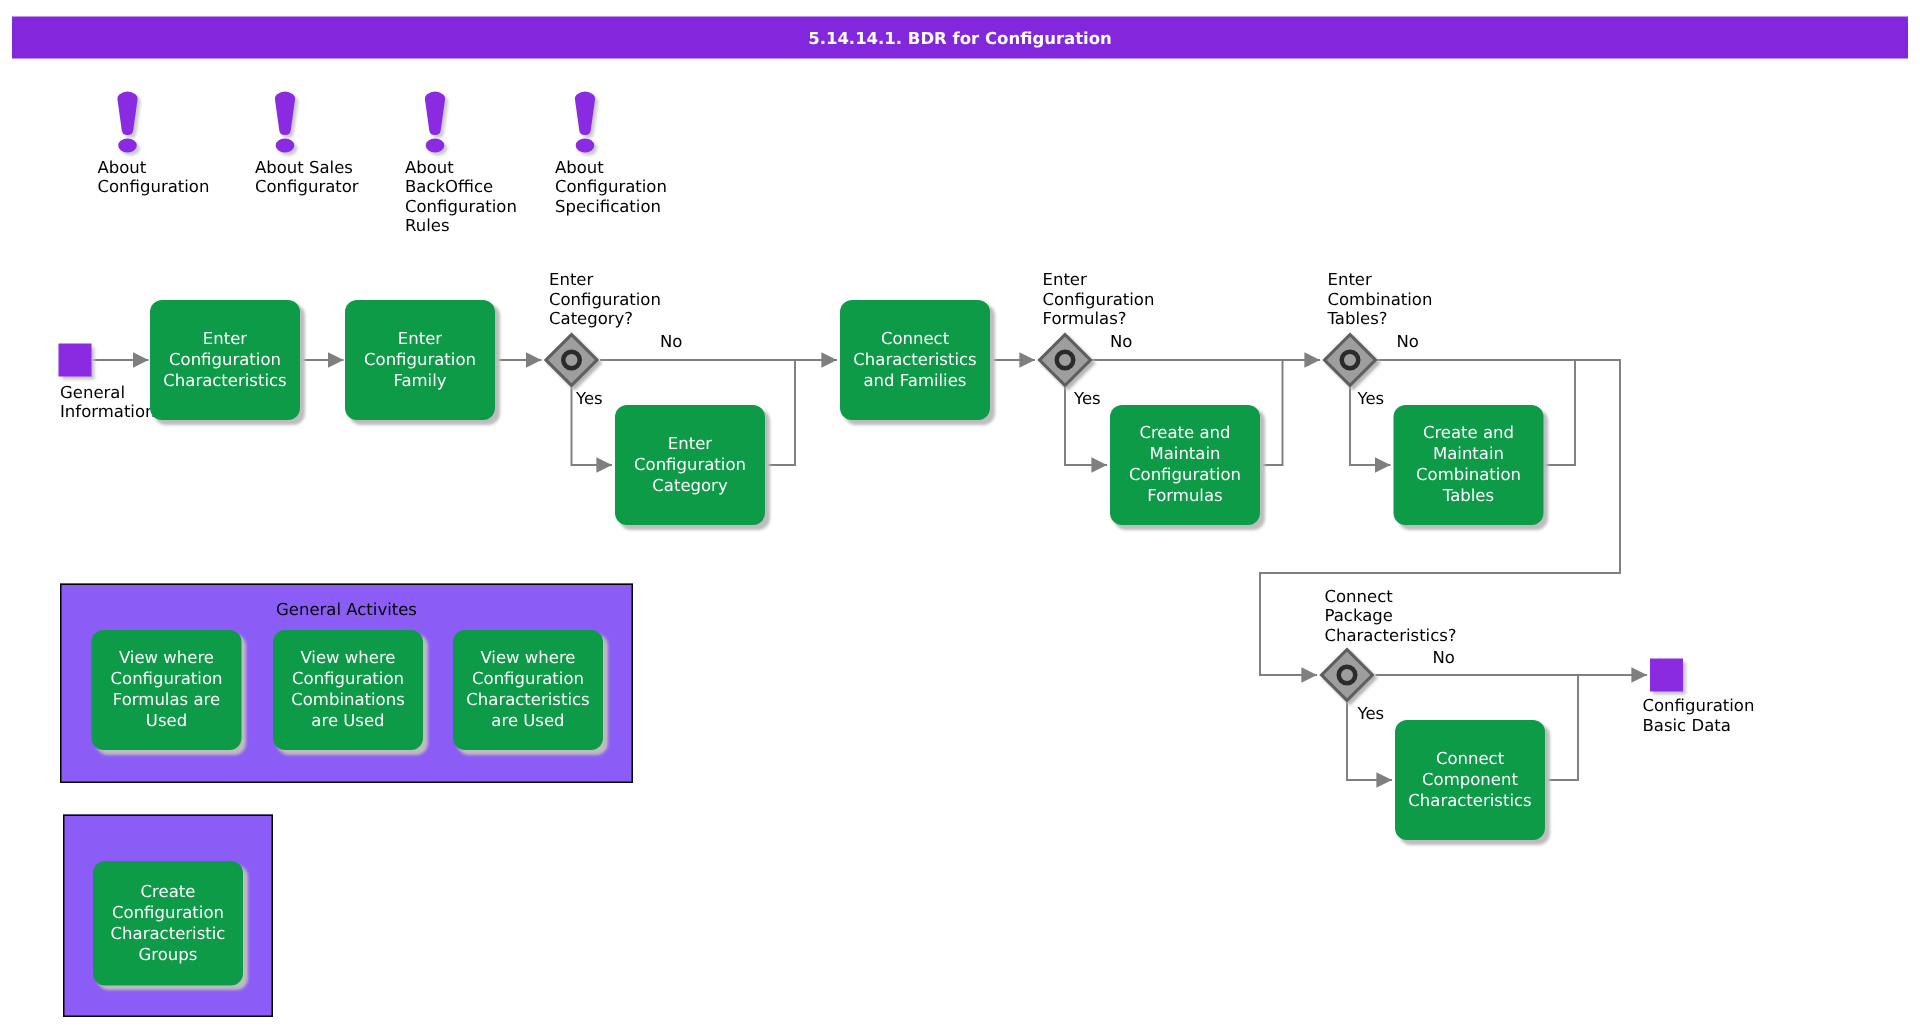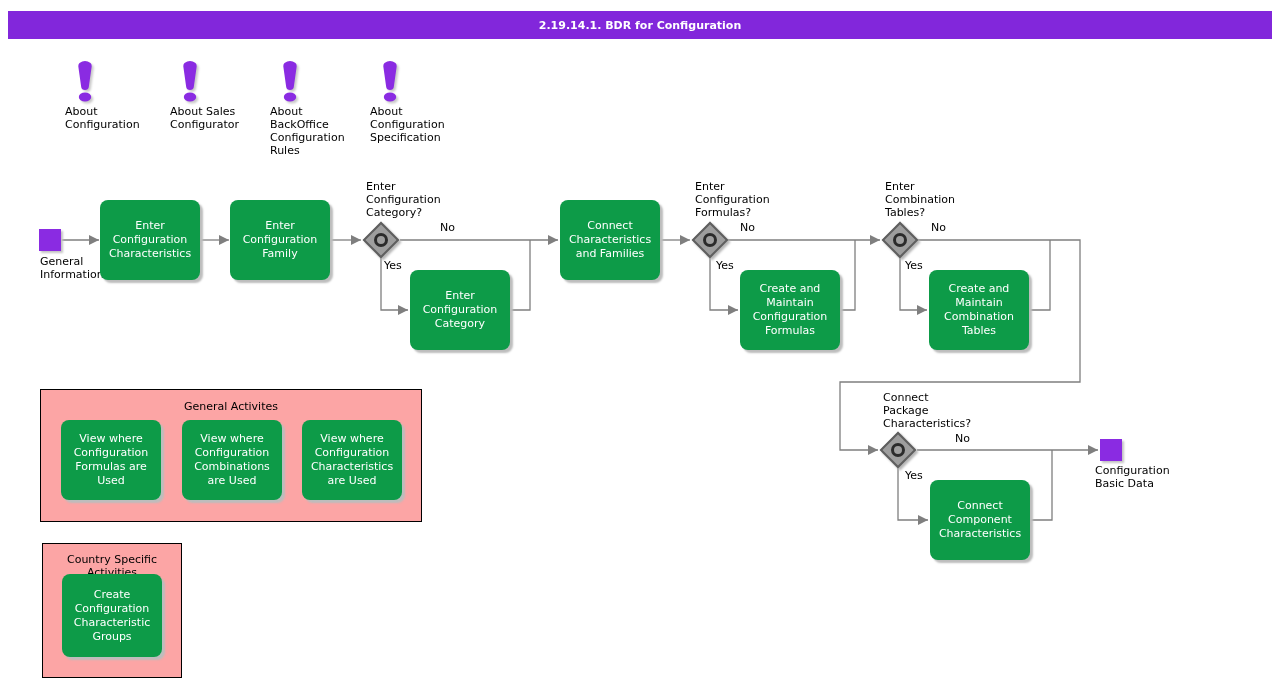--- a/index.html
+++ b/index.html
@@ -13,30 +13,30 @@
         text-align:center;white-space:pre-line;line-height:14px;cursor:pointer;}
   .psq{position:absolute;width:22px;height:22px;background:#8A2BE2;box-shadow:2px 2px 2px #c4c4c4;cursor:pointer;}
   .lbl{position:absolute;text-align:left;white-space:pre-line;line-height:13px;margin-left:40px;}
   .yn{position:absolute;line-height:13px;}
   .dwrap{position:absolute;width:28px;height:28px;filter:drop-shadow(2px 2px 1px #b6b6b6);}
   .diamond{position:absolute;left:1px;top:1px;width:22px;height:22px;transform:rotate(45deg);
            background:#9E9E9E;border:2px solid #5F5F5F;}
   .ring{position:absolute;inset:0;margin:auto;width:8px;height:8px;border:3px solid #2B2B2B;
         border-radius:50%;background:#9E9E9E;}
   .excl{position:absolute;width:40px;height:46px;filter:drop-shadow(2px 2px 1px #c9c9c9);}
-  .group{position:absolute;border:1px solid #000;background:#fca5a5;}
+  .group{position:absolute;border:1px solid #000;background:#8b5cf6;}
   .group-title{position:absolute;left:0;right:0;text-align:center;}
 </style>
 </head>
 <body>
 
 <div class="canvas">
 
   <div class="titlebar">
-    <span>2.19.14.1. BDR for Configuration</span>
+    <span>5.14.14.1. BDR for Configuration</span>
   </div>
 
   <svg class="wires" width="1280" height="685">
     <defs>
       <marker id="arr" viewBox="0 0 8 8" refX="8" refY="4" markerWidth="8" markerHeight="8" orient="auto">
         <path d="M0 0 L8 4 L0 8 Z" fill="#7F7F7F"></path>
       </marker>
     </defs>
     <g stroke="#7F7F7F" stroke-width="1.3" fill="none">
       <path d="M61 240 H99" marker-end="url(#arr)"></path>
@@ -171,20 +171,19 @@
 Configuration
 Combinations
 are Used</div>
     <div class="task" style="left:261px;top:30px;">View where
 Configuration
 Characteristics
 are Used</div>
   </div>
 
   <div class="group" style="left:42px;top:543px;width:138px;height:133px;">
-    <div class="group-title" style="top:9px;">Country Specific Activities</div>
     <div class="task" style="left:19px;top:30px;height:83px;text-align:center;">Create
 Configuration
 Characteristic
 Groups</div>
   </div>
 
 </div>
 
 </body></html>

